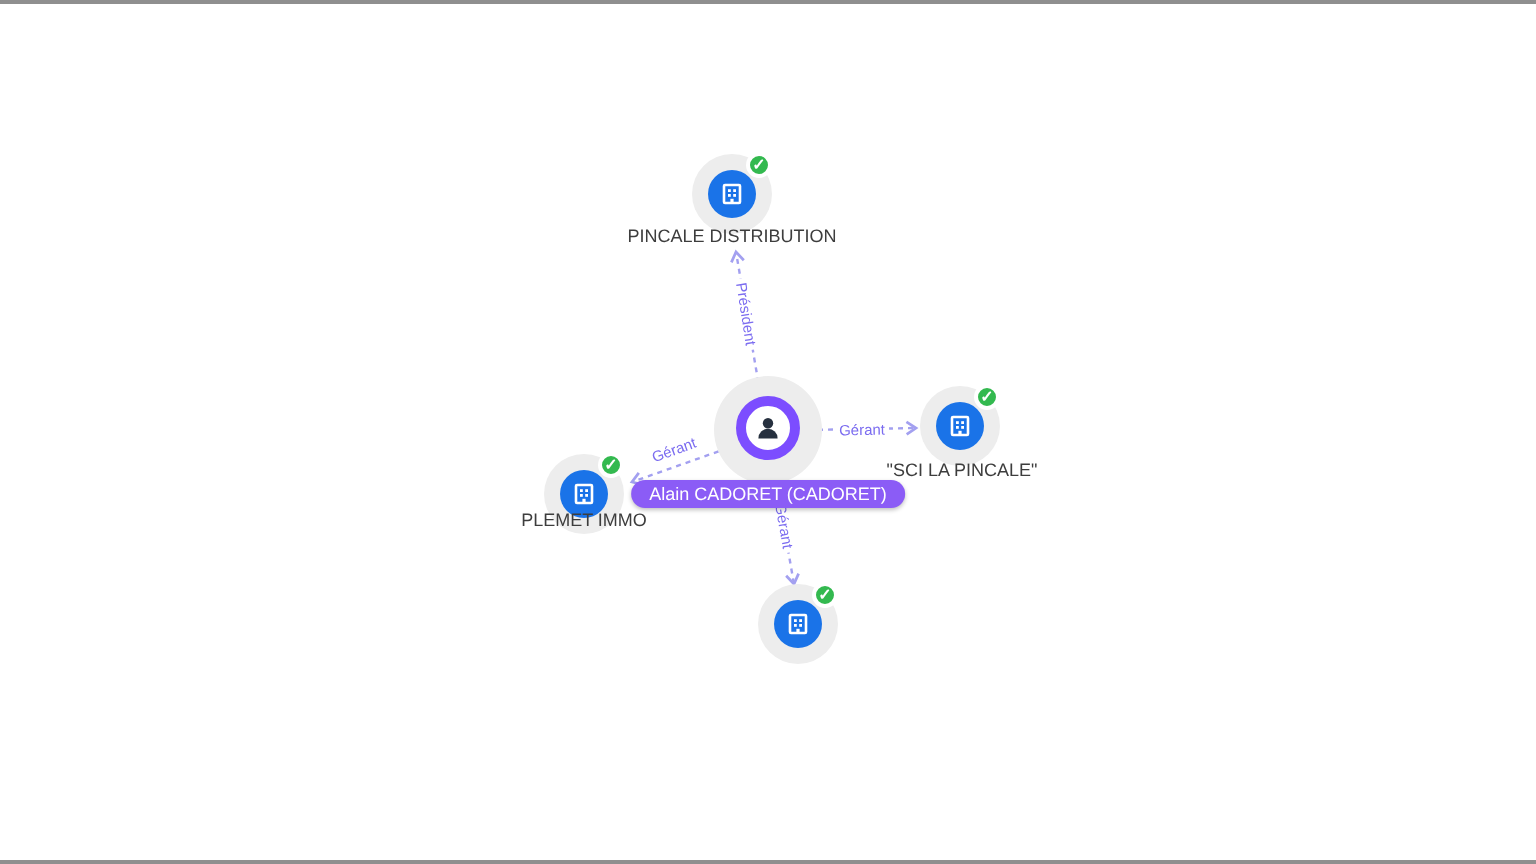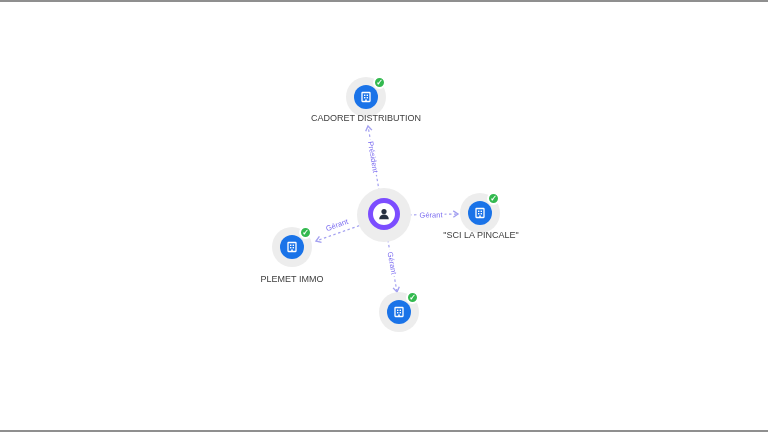--- a/index.html
+++ b/index.html
@@ -73,21 +73,21 @@
         <rect x="3" y="2.5" width="8" height="9" rx="0.5" fill="none" stroke="#fff" stroke-width="1.3"></rect>
         <rect x="5" y="4.6" width="1.4" height="1.4" fill="#fff"></rect>
         <rect x="7.6" y="4.6" width="1.4" height="1.4" fill="#fff"></rect>
         <rect x="5" y="7" width="1.4" height="1.4" fill="#fff"></rect>
         <rect x="7.6" y="7" width="1.4" height="1.4" fill="#fff"></rect>
         <rect x="6.2" y="9.4" width="1.6" height="2.1" fill="#fff"></rect>
       </svg>
     </div>
     <div class="badge">✓</div>
   </div>
-  <div class="node-label" style="left:281px;top:111px;">CADORET DISTRIBUTION</div>
+  <div class="node-label" style="left:281px;top:111px;">PINCALE DISTRIBUTION</div>
 
   <div class="node" style="left:460px;top:191px;">
     <div class="company-circle">
       <svg width="14" height="14" viewBox="0 0 14 14">
         <rect x="3" y="2.5" width="8" height="9" rx="0.5" fill="none" stroke="#fff" stroke-width="1.3"></rect>
         <rect x="5" y="4.6" width="1.4" height="1.4" fill="#fff"></rect>
         <rect x="7.6" y="4.6" width="1.4" height="1.4" fill="#fff"></rect>
         <rect x="5" y="7" width="1.4" height="1.4" fill="#fff"></rect>
         <rect x="7.6" y="7" width="1.4" height="1.4" fill="#fff"></rect>
         <rect x="6.2" y="9.4" width="1.6" height="2.1" fill="#fff"></rect>
@@ -103,21 +103,21 @@
         <rect x="3" y="2.5" width="8" height="9" rx="0.5" fill="none" stroke="#fff" stroke-width="1.3"></rect>
         <rect x="5" y="4.6" width="1.4" height="1.4" fill="#fff"></rect>
         <rect x="7.6" y="4.6" width="1.4" height="1.4" fill="#fff"></rect>
         <rect x="5" y="7" width="1.4" height="1.4" fill="#fff"></rect>
         <rect x="7.6" y="7" width="1.4" height="1.4" fill="#fff"></rect>
         <rect x="6.2" y="9.4" width="1.6" height="2.1" fill="#fff"></rect>
       </svg>
     </div>
     <div class="badge">✓</div>
   </div>
-  <div class="node-label" style="left:207px;top:272px;">PLEMET IMMO</div>
+  <div class="node-label" style="left:207px;top:253px;">PLEMET IMMO</div>
 
   <div class="node" style="left:379px;top:290px;">
     <div class="company-circle">
       <svg width="14" height="14" viewBox="0 0 14 14">
         <rect x="3" y="2.5" width="8" height="9" rx="0.5" fill="none" stroke="#fff" stroke-width="1.3"></rect>
         <rect x="5" y="4.6" width="1.4" height="1.4" fill="#fff"></rect>
         <rect x="7.6" y="4.6" width="1.4" height="1.4" fill="#fff"></rect>
         <rect x="5" y="7" width="1.4" height="1.4" fill="#fff"></rect>
         <rect x="7.6" y="7" width="1.4" height="1.4" fill="#fff"></rect>
         <rect x="6.2" y="9.4" width="1.6" height="2.1" fill="#fff"></rect>
@@ -129,14 +129,15 @@
   <div id="person-node">
     <div id="person-ring">
       <span style="display:flex;">
         <svg width="14" height="14" viewBox="0 0 14 14">
           <circle cx="7" cy="4.6" r="2.6" fill="#26303f"></circle>
           <path d="M2.2,12.2 a4.8,4.8 0 0 1 9.6,0 z" fill="#26303f"></path>
         </svg>
       </span>
     </div>
   </div>
+  <div id="person-pill">Alain CADORET (CADORET)</div>
 
 </div>
 
 </body></html>

